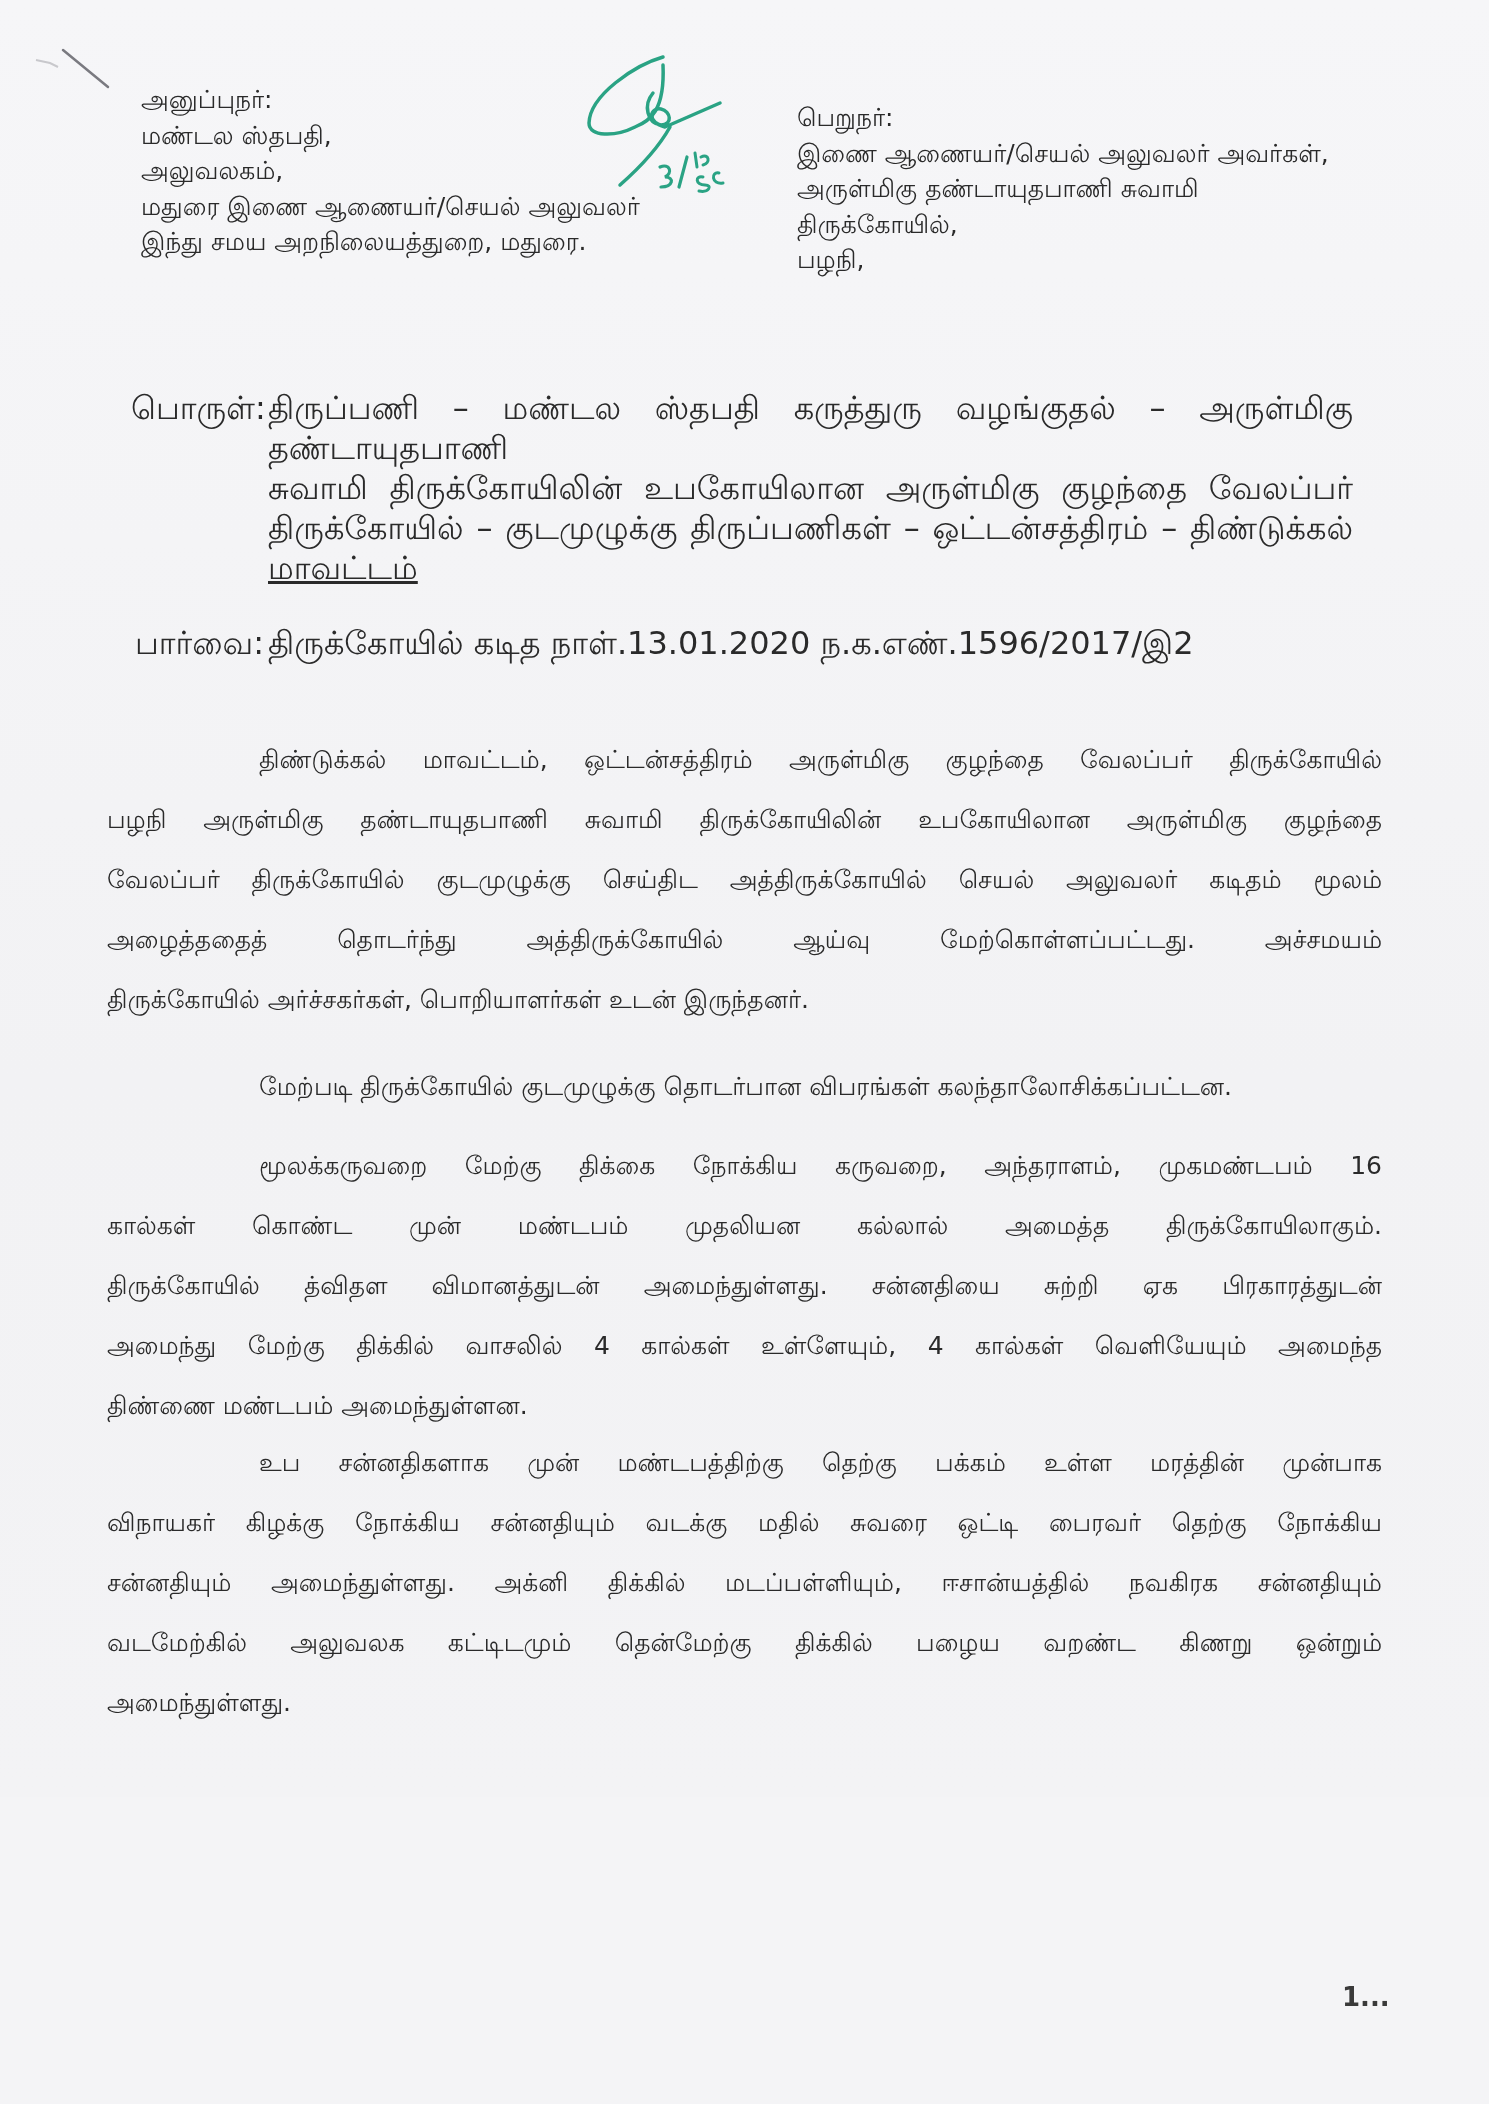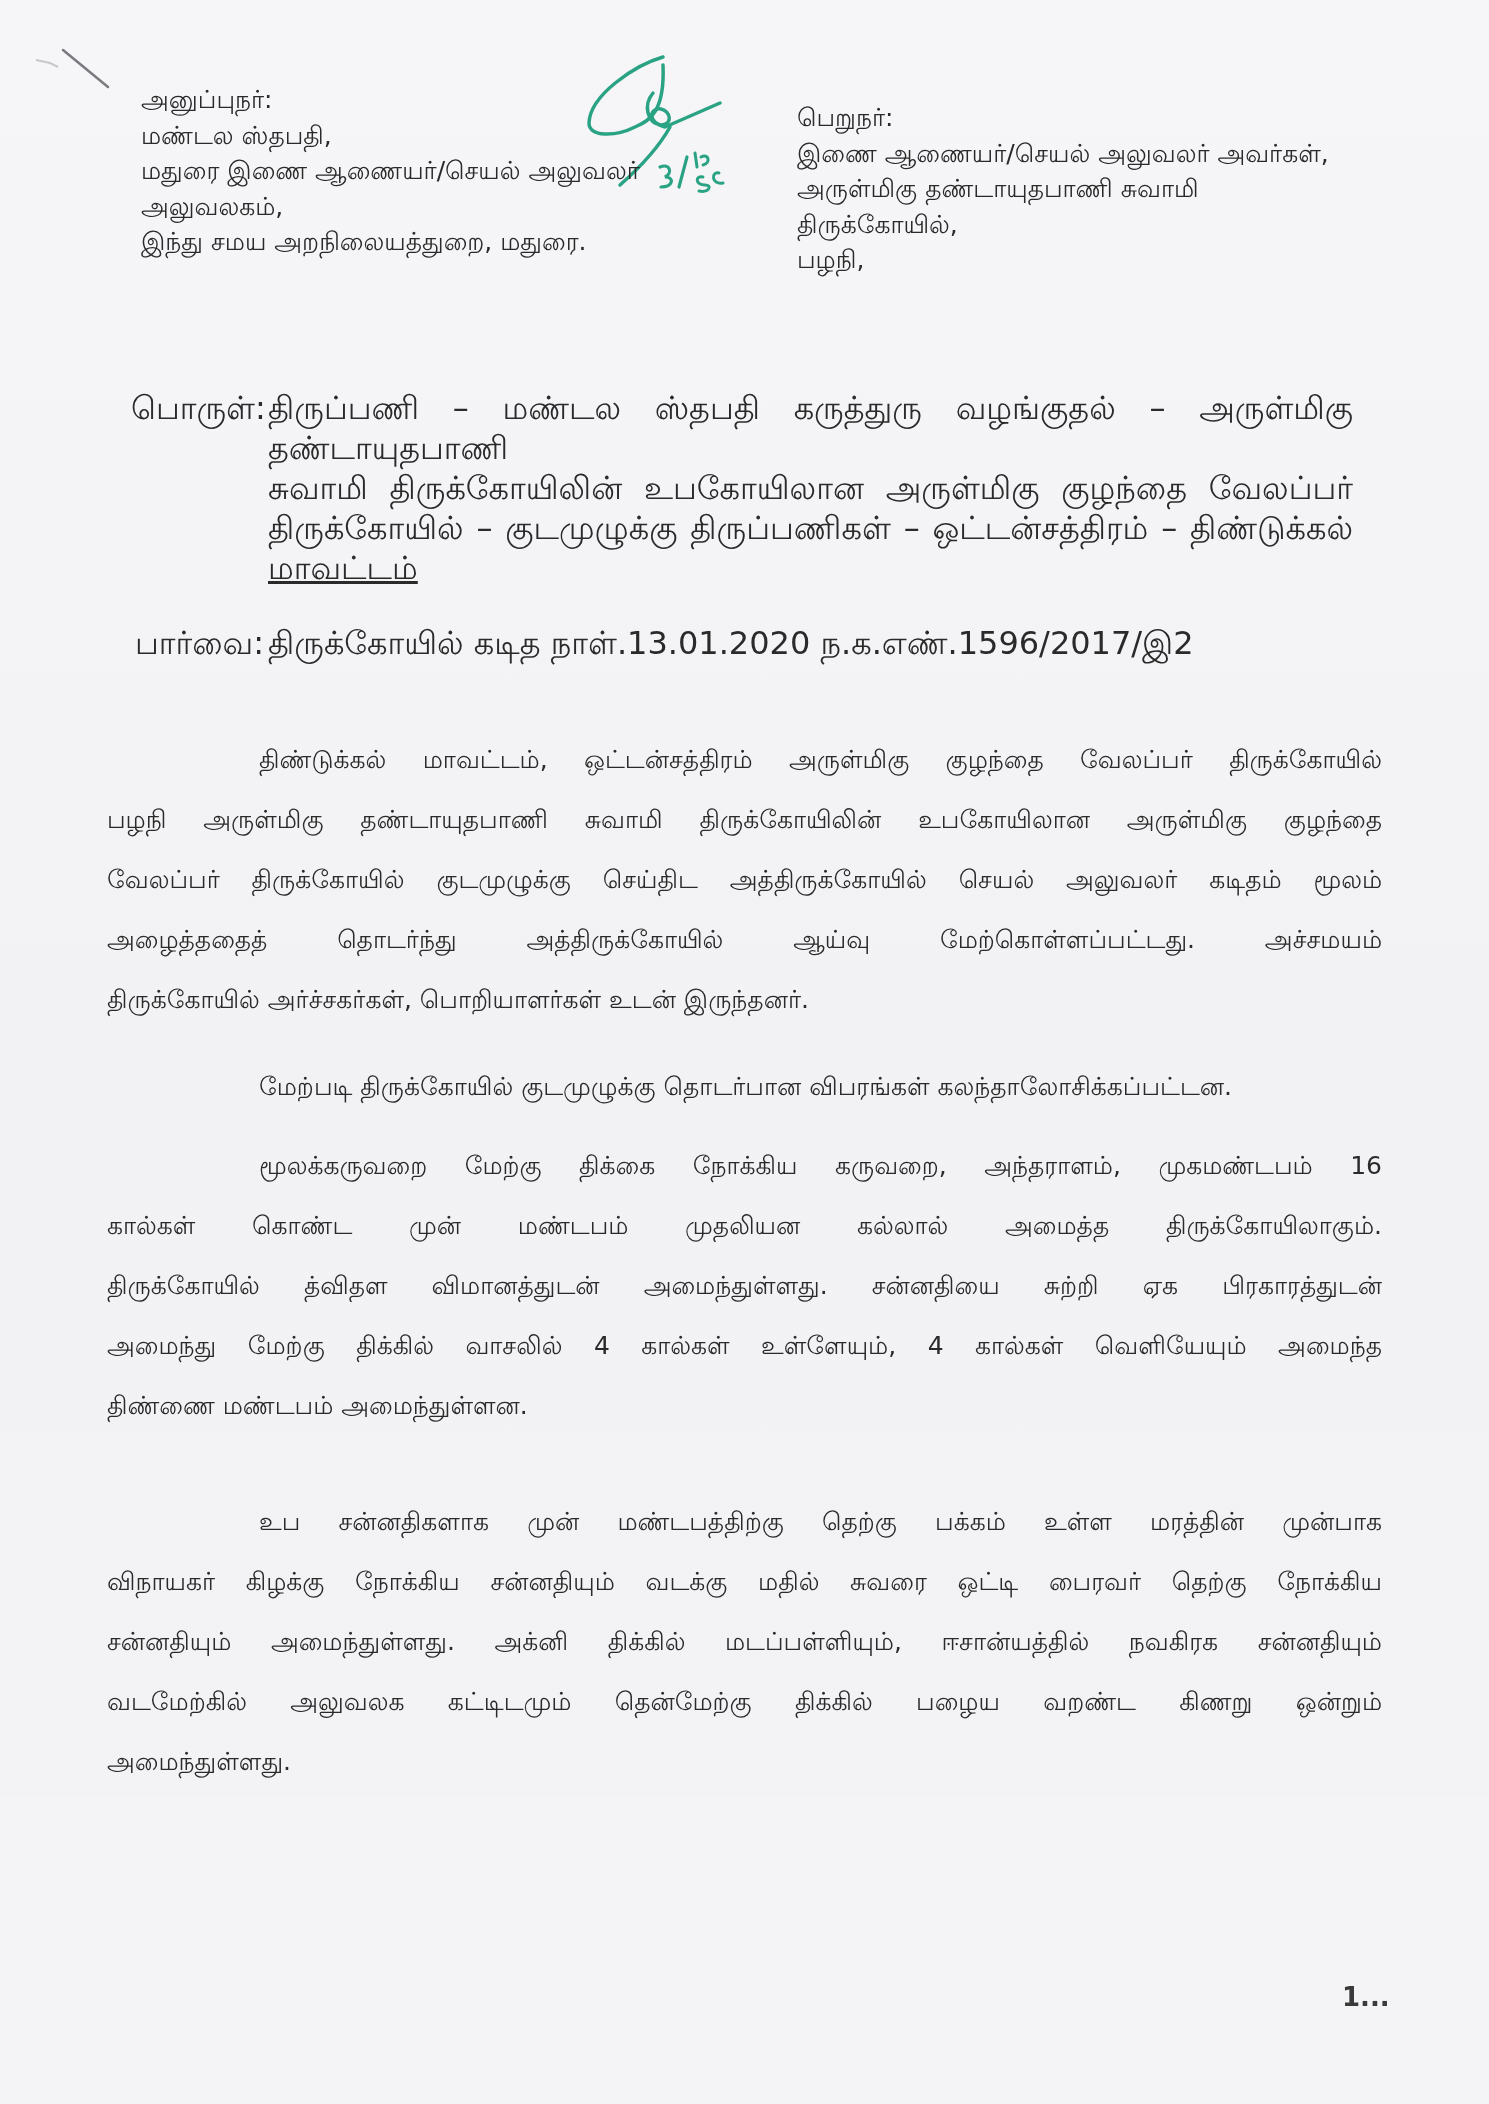--- a/index.html
+++ b/index.html
@@ -36,21 +36,21 @@
     .body-para {
       position: absolute; left: 107px; width: 1275px;
       font-size: 25px; line-height: 60px;
     }
     .body-para .line { display: block; white-space: nowrap; text-align: justify; text-align-last: justify; }
     .body-para .line.last { text-align-last: left; }
     .body-para .line.indent { padding-left: 152px; }
     .para1 { top: 730px; }
     .para2 { top: 1057px; }
     .para3 { top: 1136px; }
-    .para4 { top: 1492px; }
+    .para4 { top: 1433px; }
     .para2 .line { text-align-last: left; }
 
     .page-number { position: absolute; left: 1342px; top: 1982px; font-size: 26px; font-weight: bold; color: #3a3a3a; }
   </style>
 </head>
 <body>
 
 <div class="page">
 
   <svg class="scan-mark" width="90" height="60" viewBox="0 0 90 60">
@@ -64,22 +64,22 @@
     <path d="M95 82 C 85 100, 70 118, 45 140" stroke="#2aa384" stroke-width="3.5" fill="none" stroke-linecap="round"></path>
     <path d="M85 122 C 95 118, 98 128, 90 132 C 100 132, 98 142, 86 142" stroke="#2aa384" stroke-width="3.2" fill="none" stroke-linecap="round"></path>
     <path d="M112 112 L 104 142" stroke="#2aa384" stroke-width="3.2" fill="none" stroke-linecap="round"></path>
     <path d="M120 108 L 122 122 M 126 112 C 134 108, 136 118, 128 120" stroke="#2aa384" stroke-width="3" fill="none" stroke-linecap="round"></path>
     <path d="M128 132 C 120 130, 120 140, 130 140 C 138 140, 134 148, 124 146 M 144 128 C 136 126, 136 140, 148 138" stroke="#2aa384" stroke-width="3" fill="none" stroke-linecap="round"></path>
   </svg>
 
   <div class="addr from-block">
     <span class="line">அனுப்புநர்:</span>
     <span class="line">மண்டல ஸ்தபதி,</span>
+    <span class="line">அலுவலகம்,</span>
     <span class="line">மதுரை இணை ஆணையர்/செயல் அலுவலர்</span>
-    <span class="line">அலுவலகம்,</span>
     <span class="line">இந்து சமய அறநிலையத்துறை, மதுரை.</span>
   </div>
 
   <div class="addr to-block">
     <span class="line">பெறுநர்:</span>
     <span class="line">இணை ஆணையர்/செயல் அலுவலர் அவர்கள்,</span>
     <span class="line">அருள்மிகு தண்டாயுதபாணி சுவாமி</span>
     <span class="line">திருக்கோயில்,</span>
     <span class="line">பழநி,</span>
   </div>

